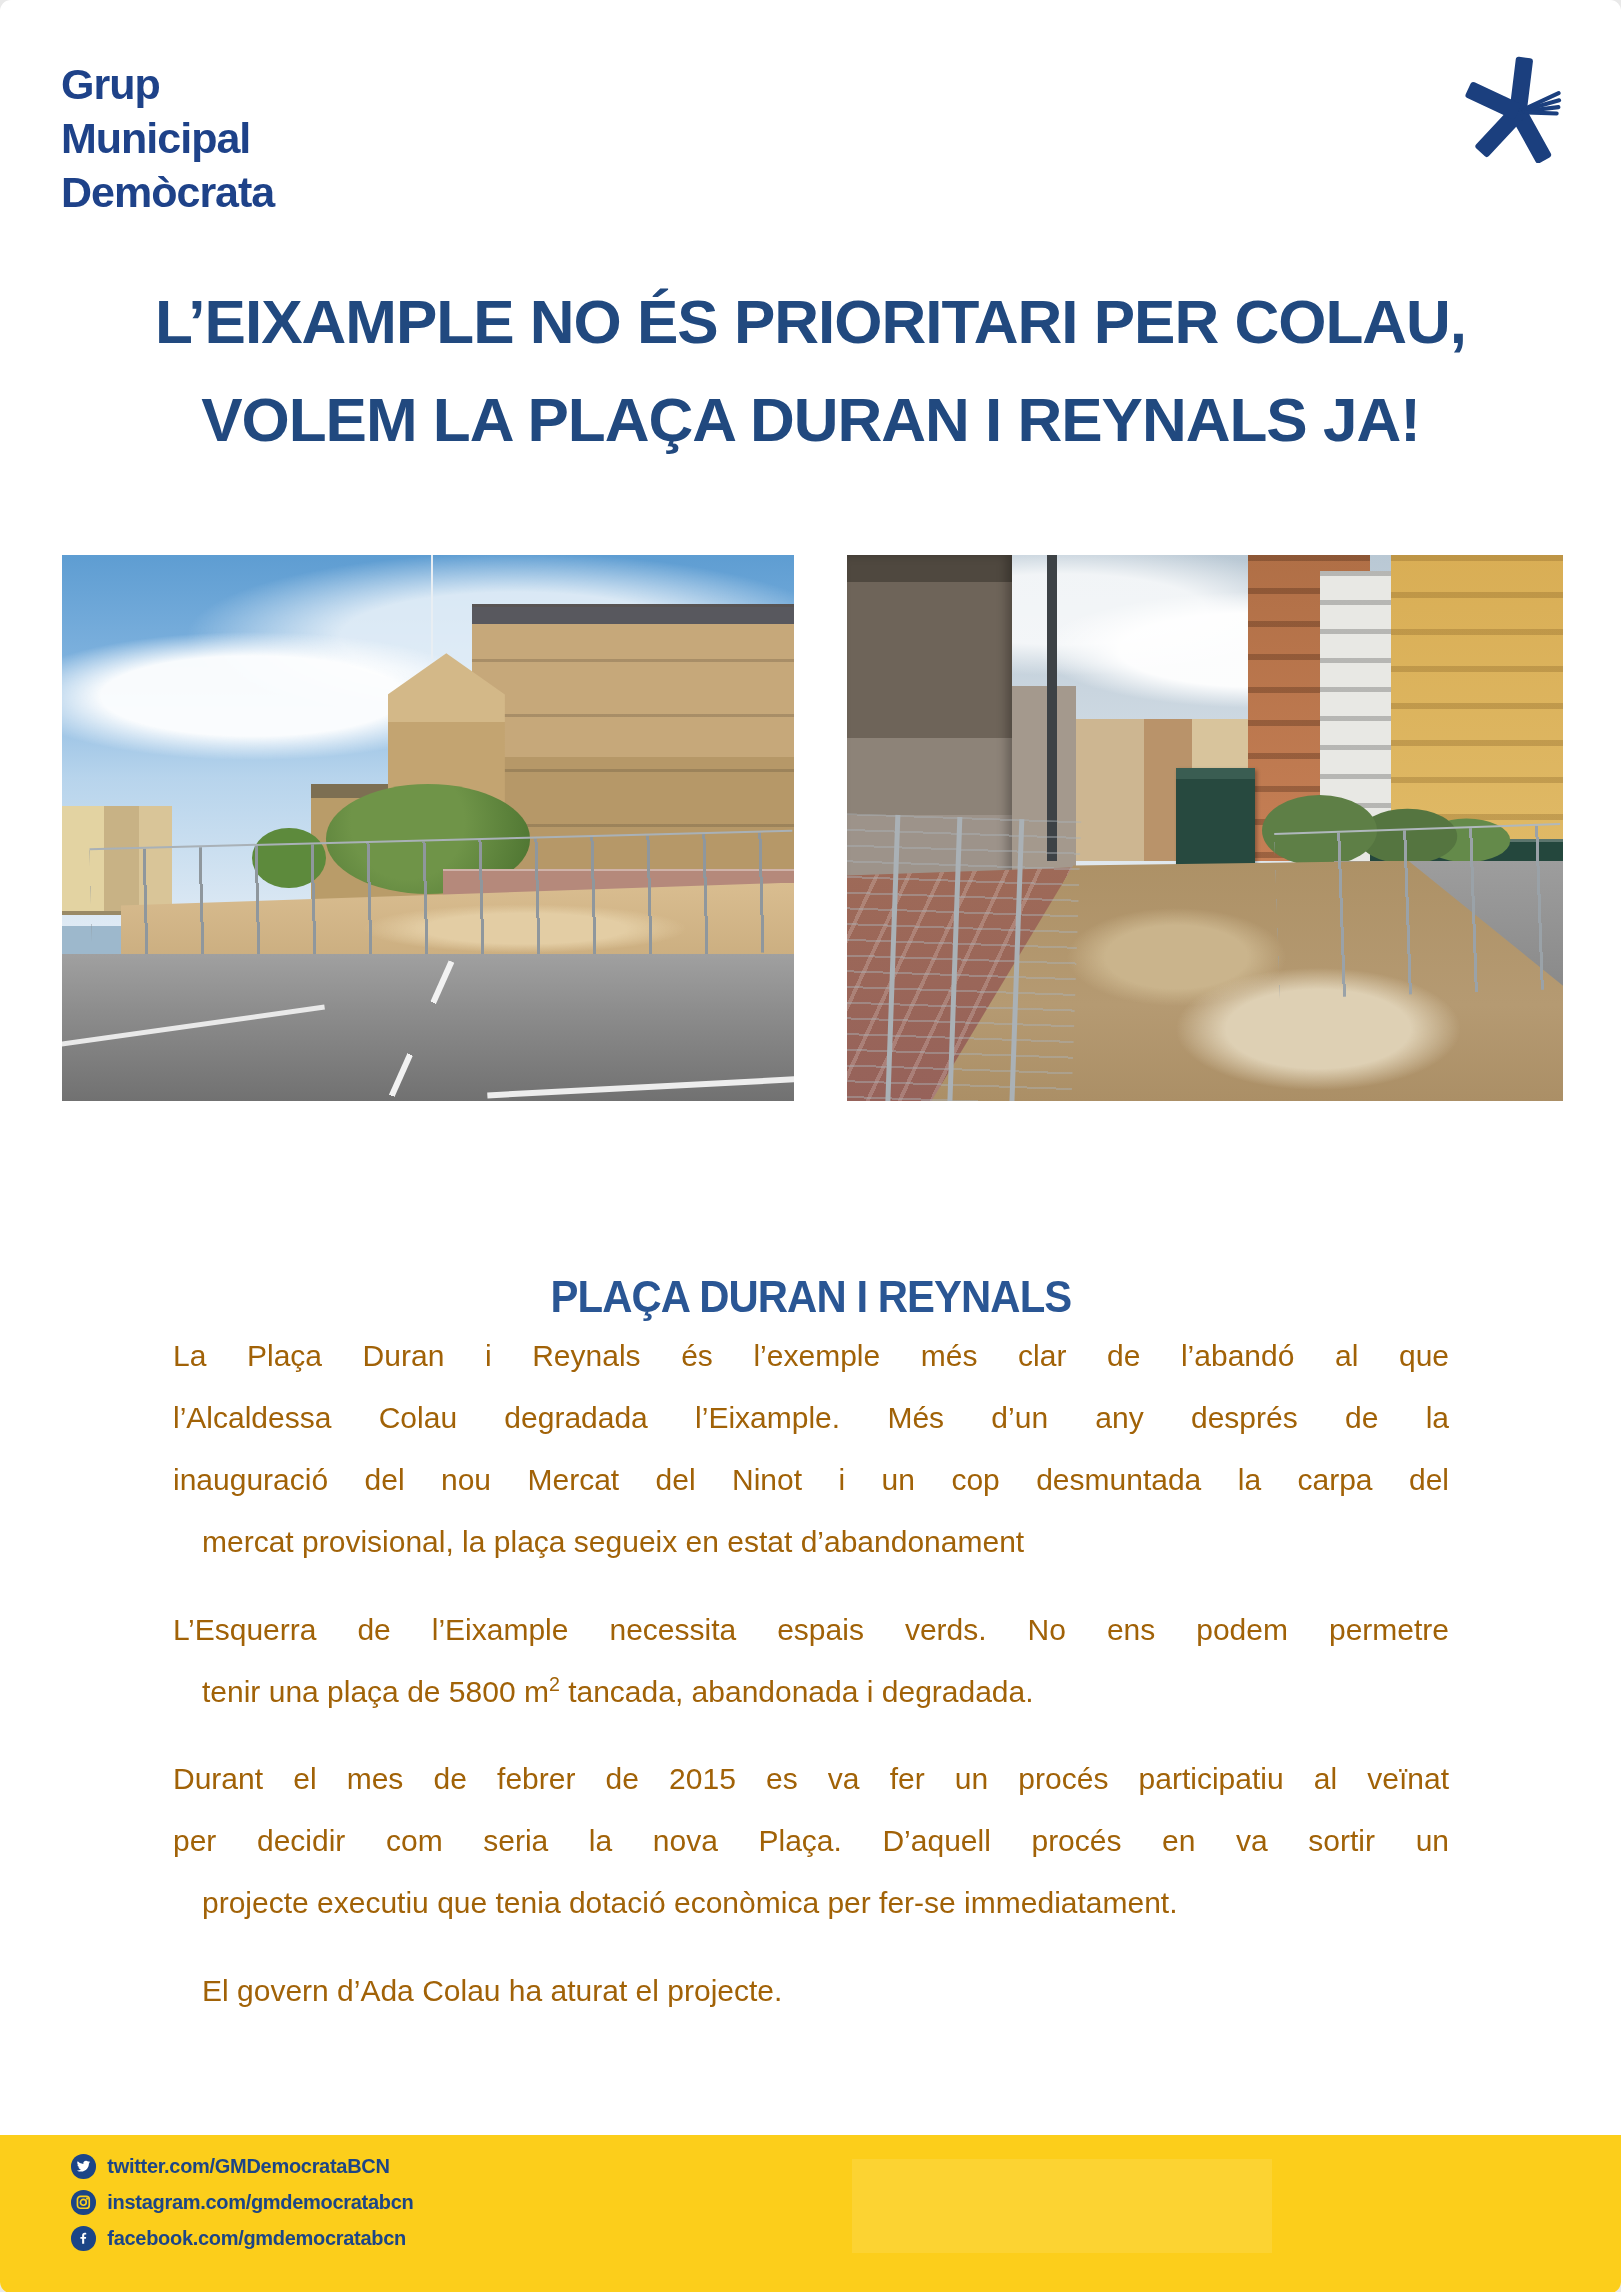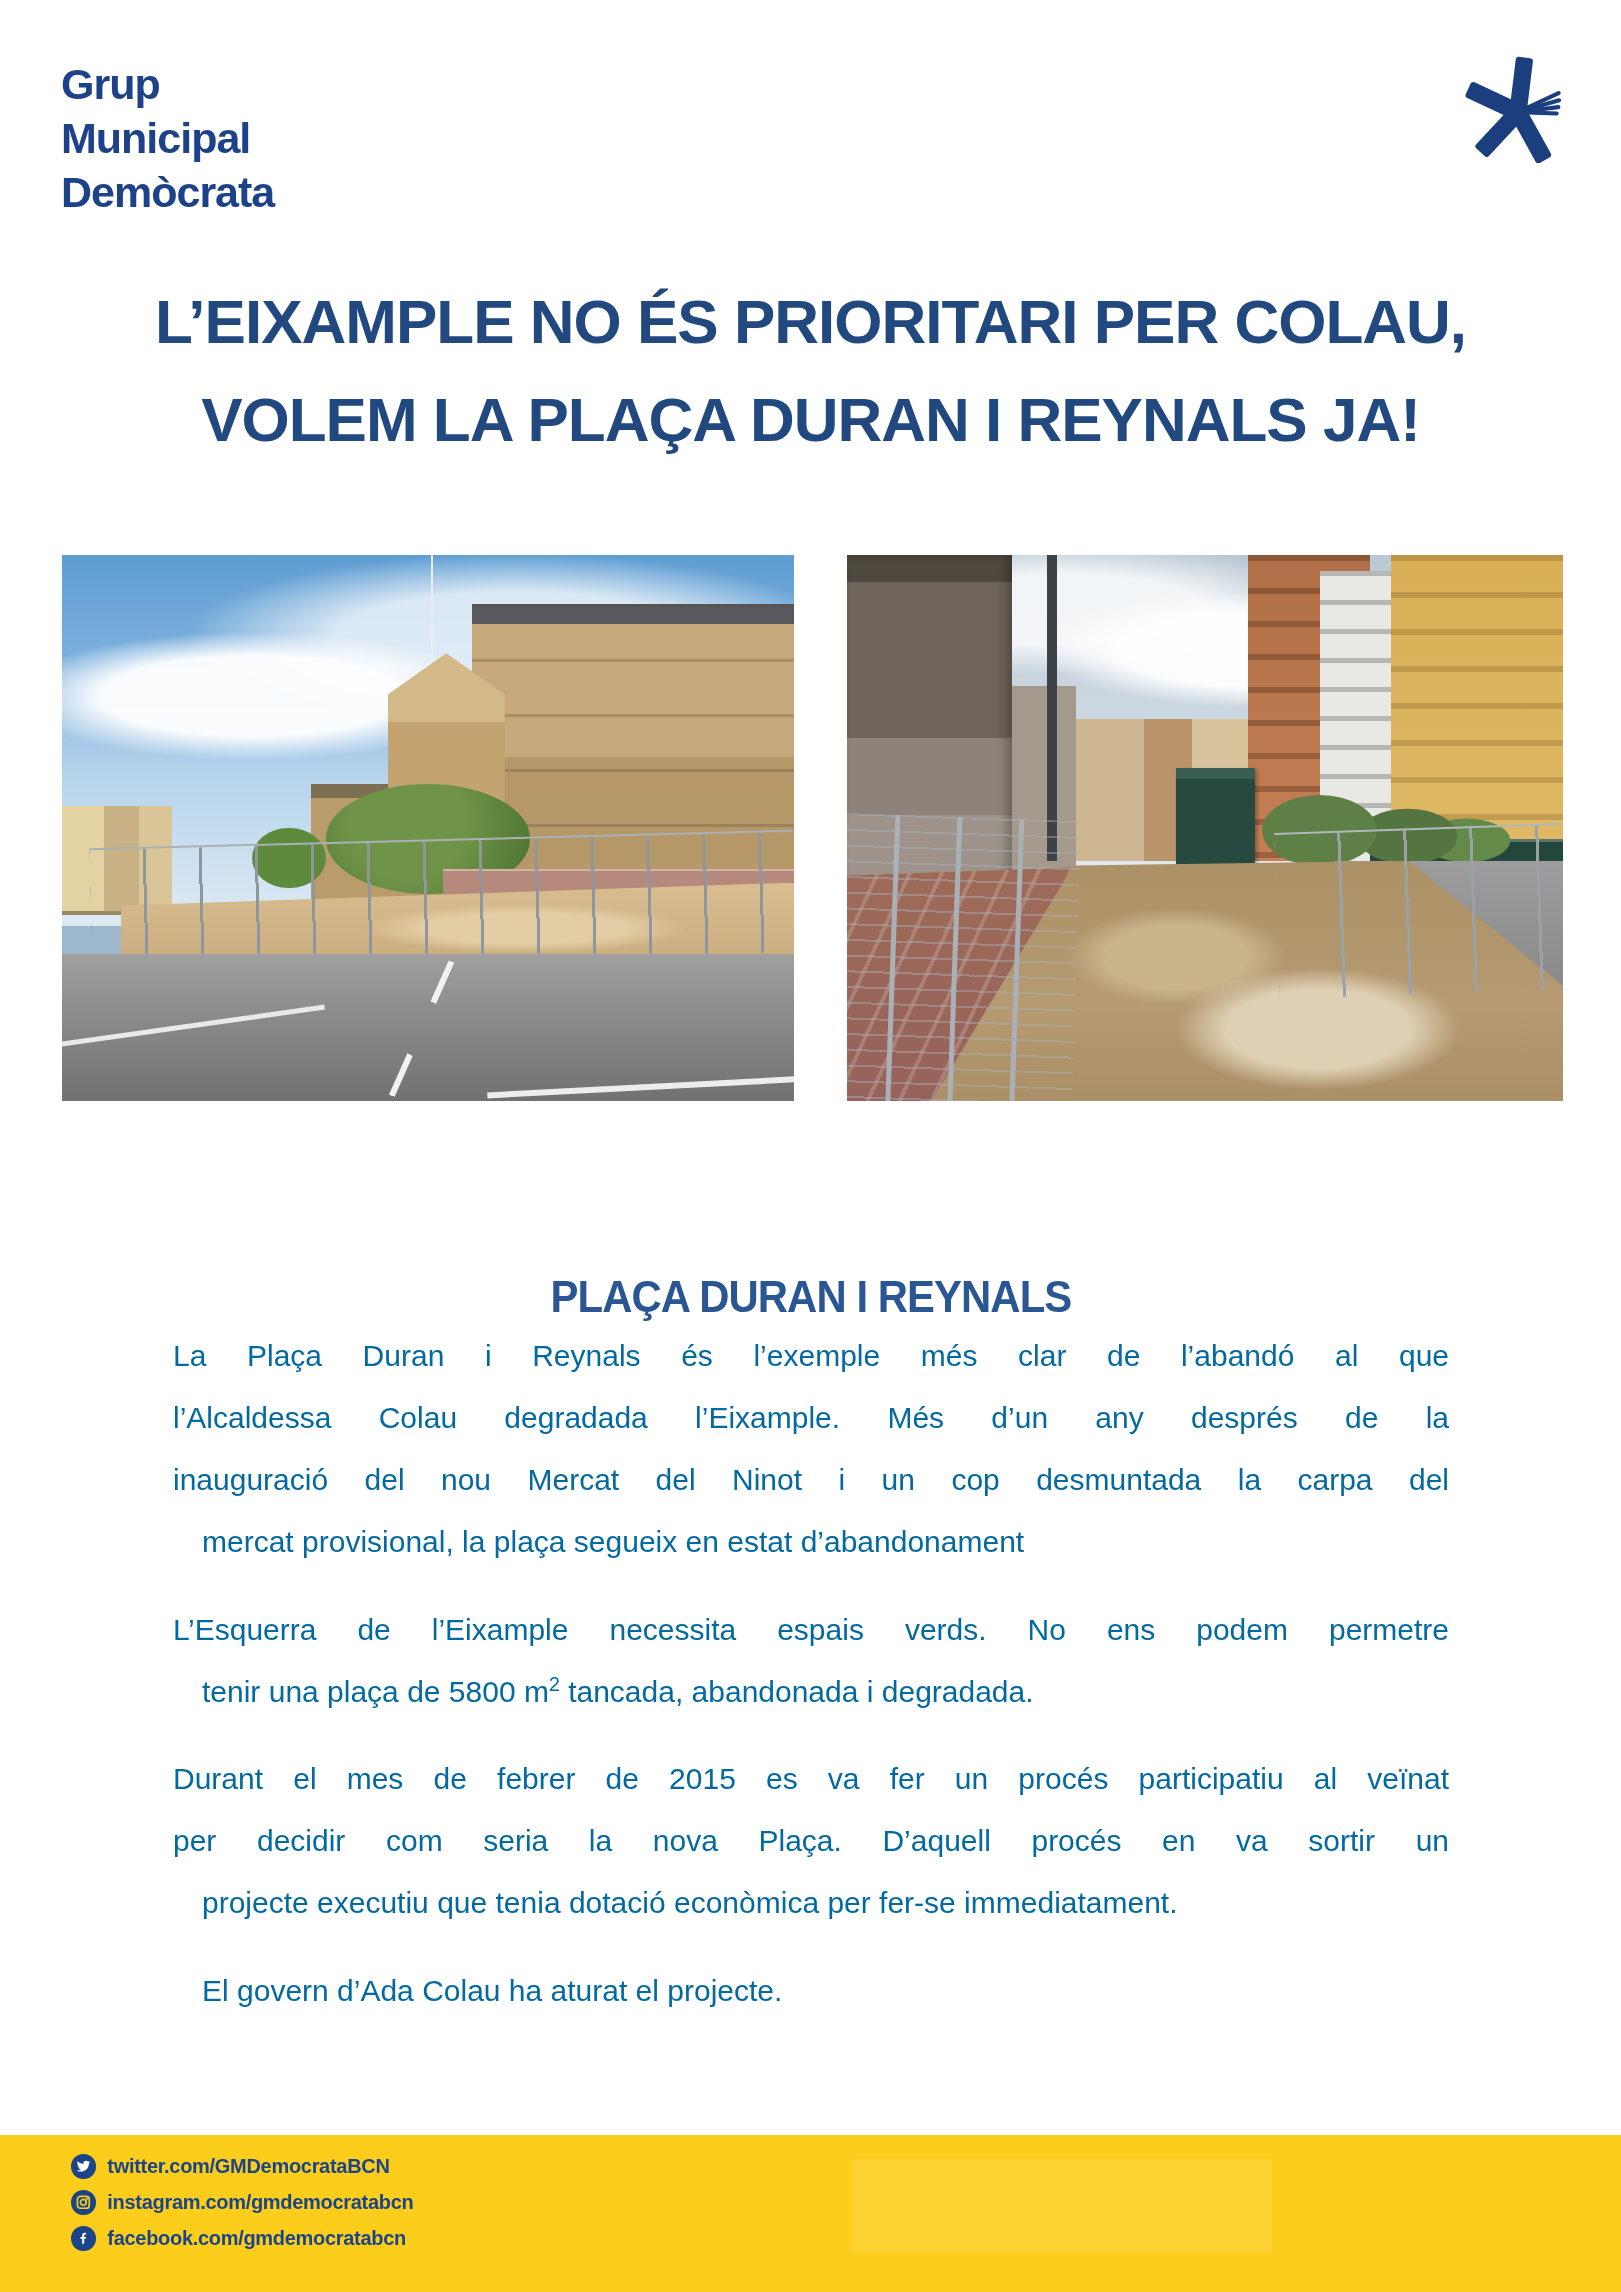--- a/index.html
+++ b/index.html
@@ -1,17 +1,17 @@
 <!DOCTYPE html>
 <html><head>
 <meta charset="utf-8">
 <style>
   html,body{margin:0;padding:0;background:#e9e9e9;}
   .page{position:relative;width:1621px;height:2293px;background:#ffffff;margin:0 auto;
-        font-family:"Liberation Sans","DejaVu Sans",sans-serif;overflow:hidden;}
+        font-family:"Liberation Sans","DejaVu Sans",sans-serif;overflow:hidden;border-radius:11px;}
 
   
   .logo{position:absolute;left:61px;top:57px;color:#1e4289;font-weight:bold;
         font-size:43px;line-height:54px;letter-spacing:-1px;}
   .star{position:absolute;left:1462px;top:51px;width:112px;height:112px;}
 
   
   .headline{position:absolute;left:0;right:0;top:290px;text-align:center;
             color:#21497f;font-weight:bold;font-size:62px;letter-spacing:-1px;line-height:63px;}
   .headline .hl2{margin-top:35px;}
@@ -112,21 +112,21 @@
   .r-fencer{left:60%;top:50%;right:0;height:30%;transform:rotate(-2deg);
      background:repeating-linear-gradient(90deg, rgba(0,0,0,0) 0 63px, #9aa2a8 63px 66px);
      border-top:2px solid #b0b8bd;}
 
   
   .section-title{position:absolute;left:173px;width:1276px;top:1231px;text-align:center;
      color:#2a5694;font-weight:bold;font-size:45px;letter-spacing:-1px;margin-top:40px;}
   .section-title span{display:inline-block;transform:scaleX(.93);}
 
   .bodytext{position:absolute;left:173px;top:1325px;width:1276px;
-     font-size:30px;line-height:62px;color:#0369a1;}
+     font-size:30px;line-height:62px;color:#a16207;}
   .bodytext p{margin:0 0 25.5px 0;}
   .jline{text-align:justify;text-align-last:justify;}
   .lline{text-align:left;margin-left:29px;}
   sup.m2{font-size:19.6px;vertical-align:super;line-height:0;}
 
   
   .footer{position:absolute;left:0;right:0;top:2135px;bottom:0;background:#fcce1b;}
   .footer-highlight{position:absolute;left:852px;top:23.5px;width:420px;height:94px;
      background:rgba(255,255,255,.10);}
   .social{position:absolute;left:71px;top:13.7px;}

